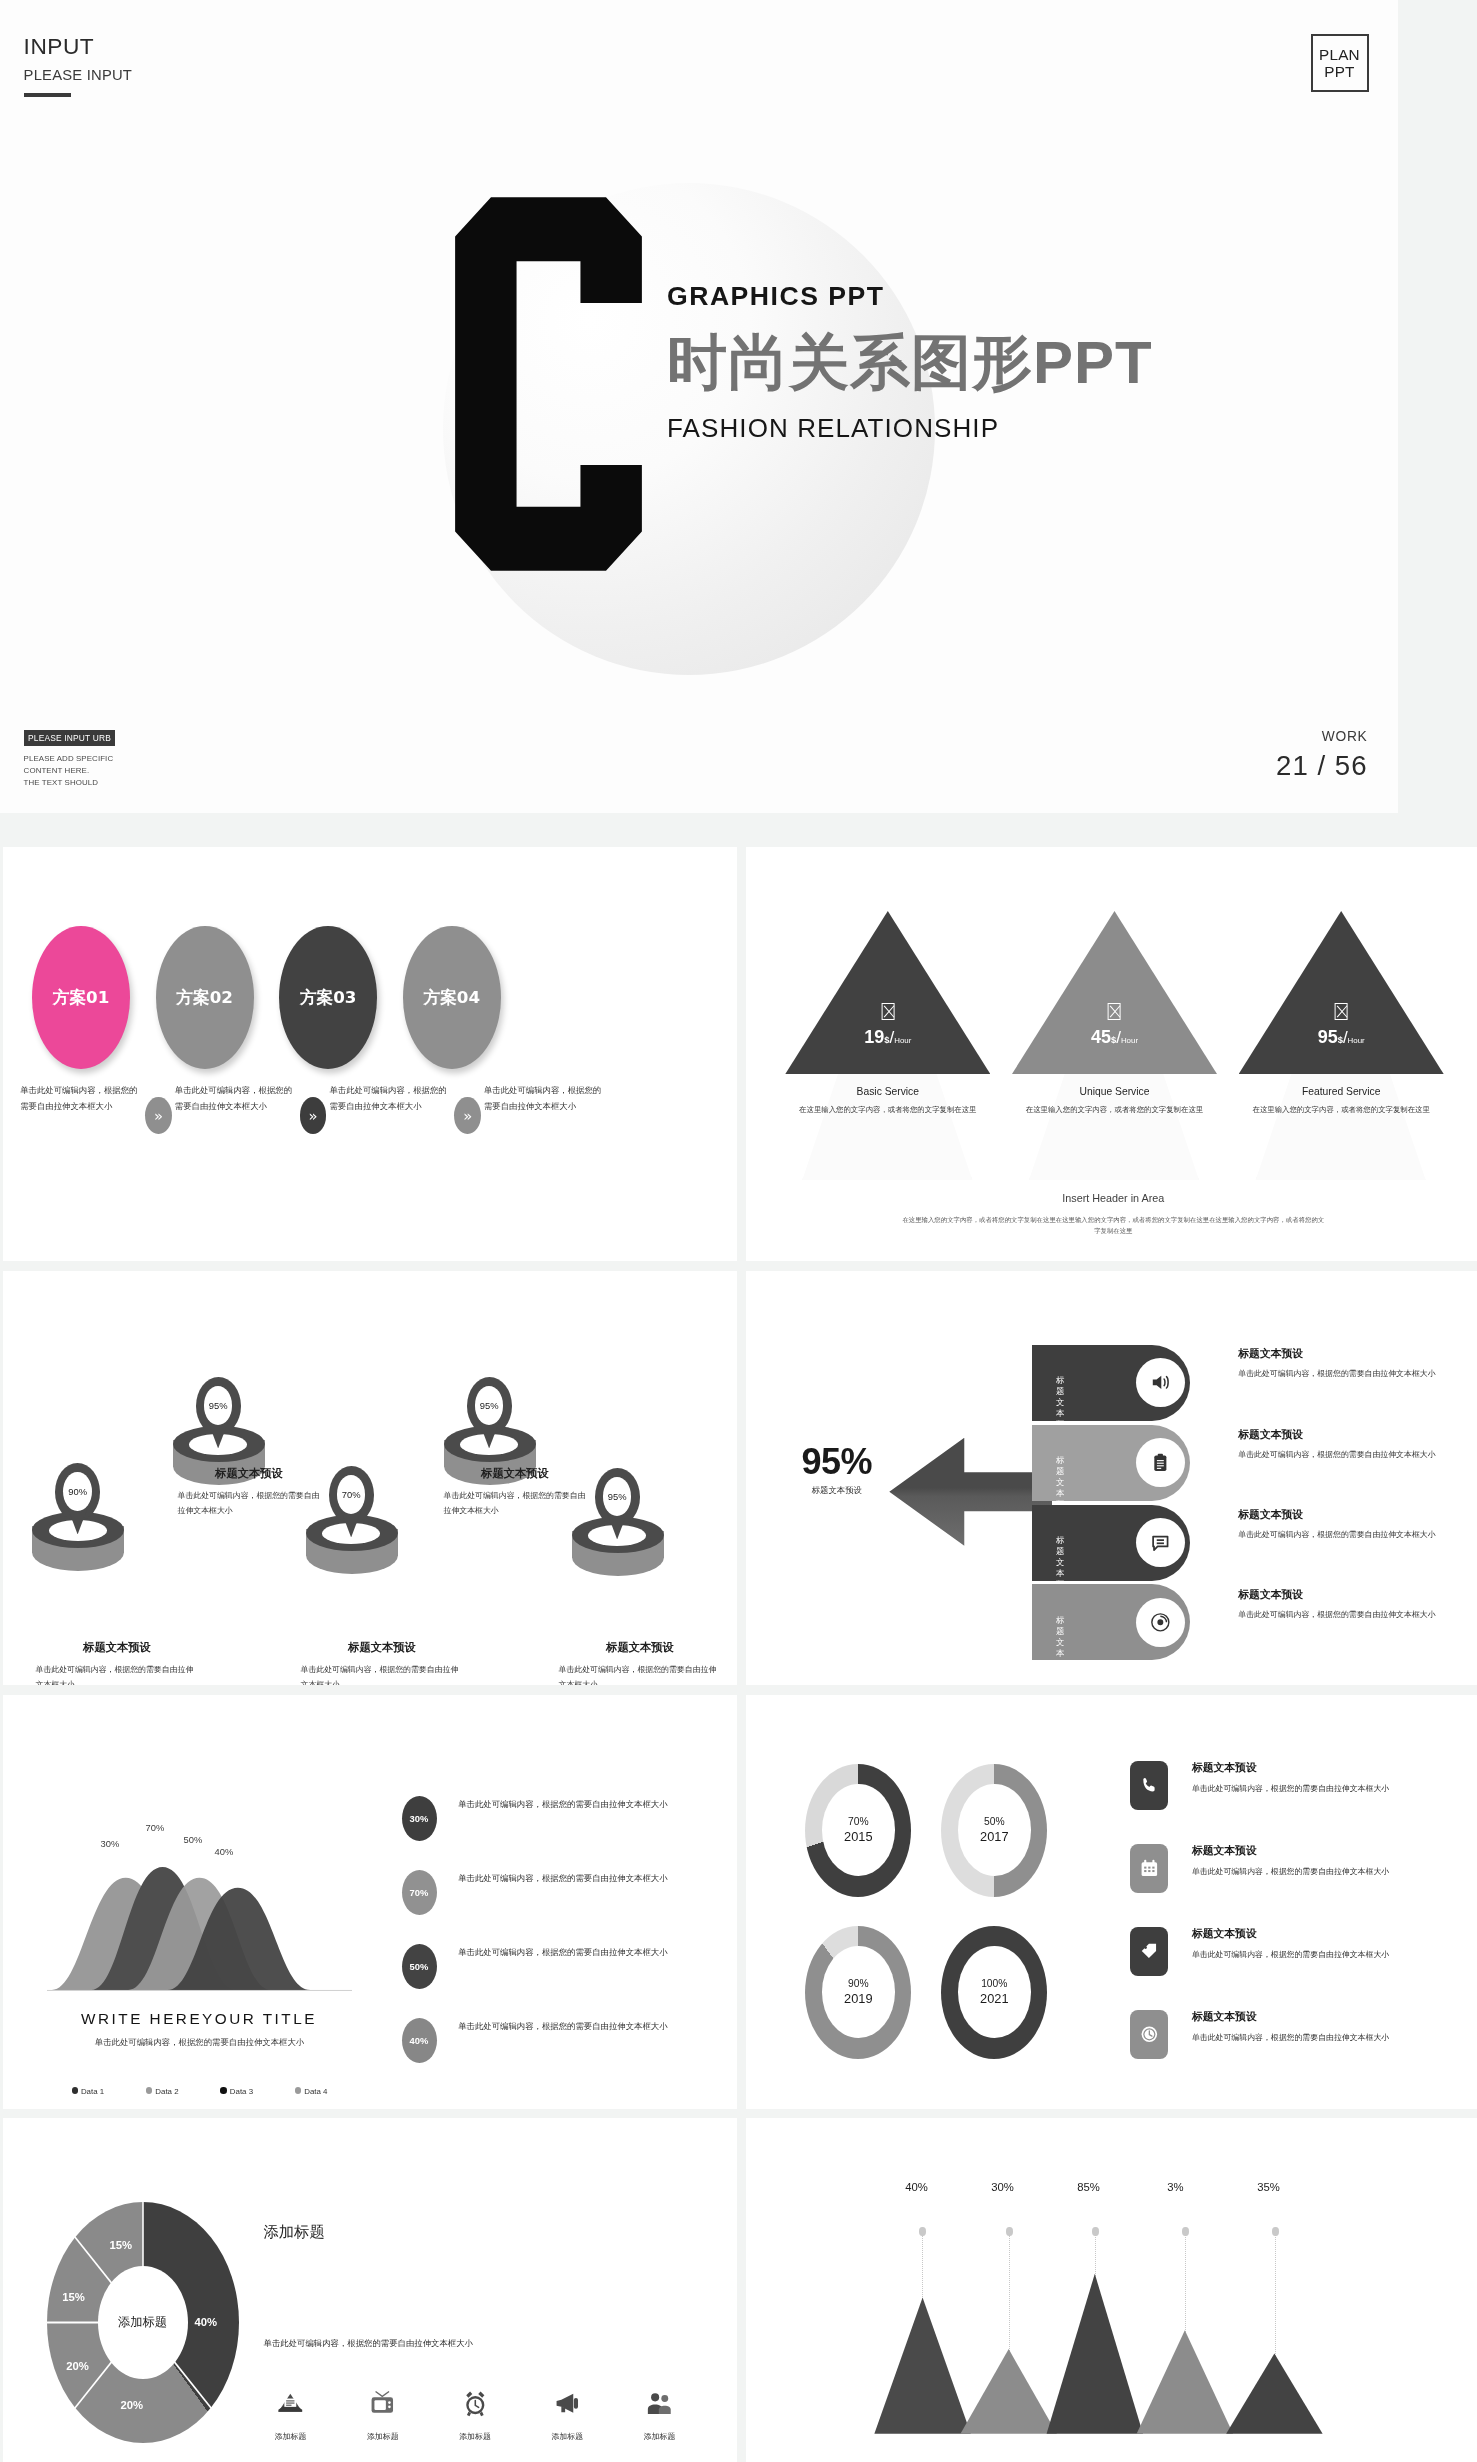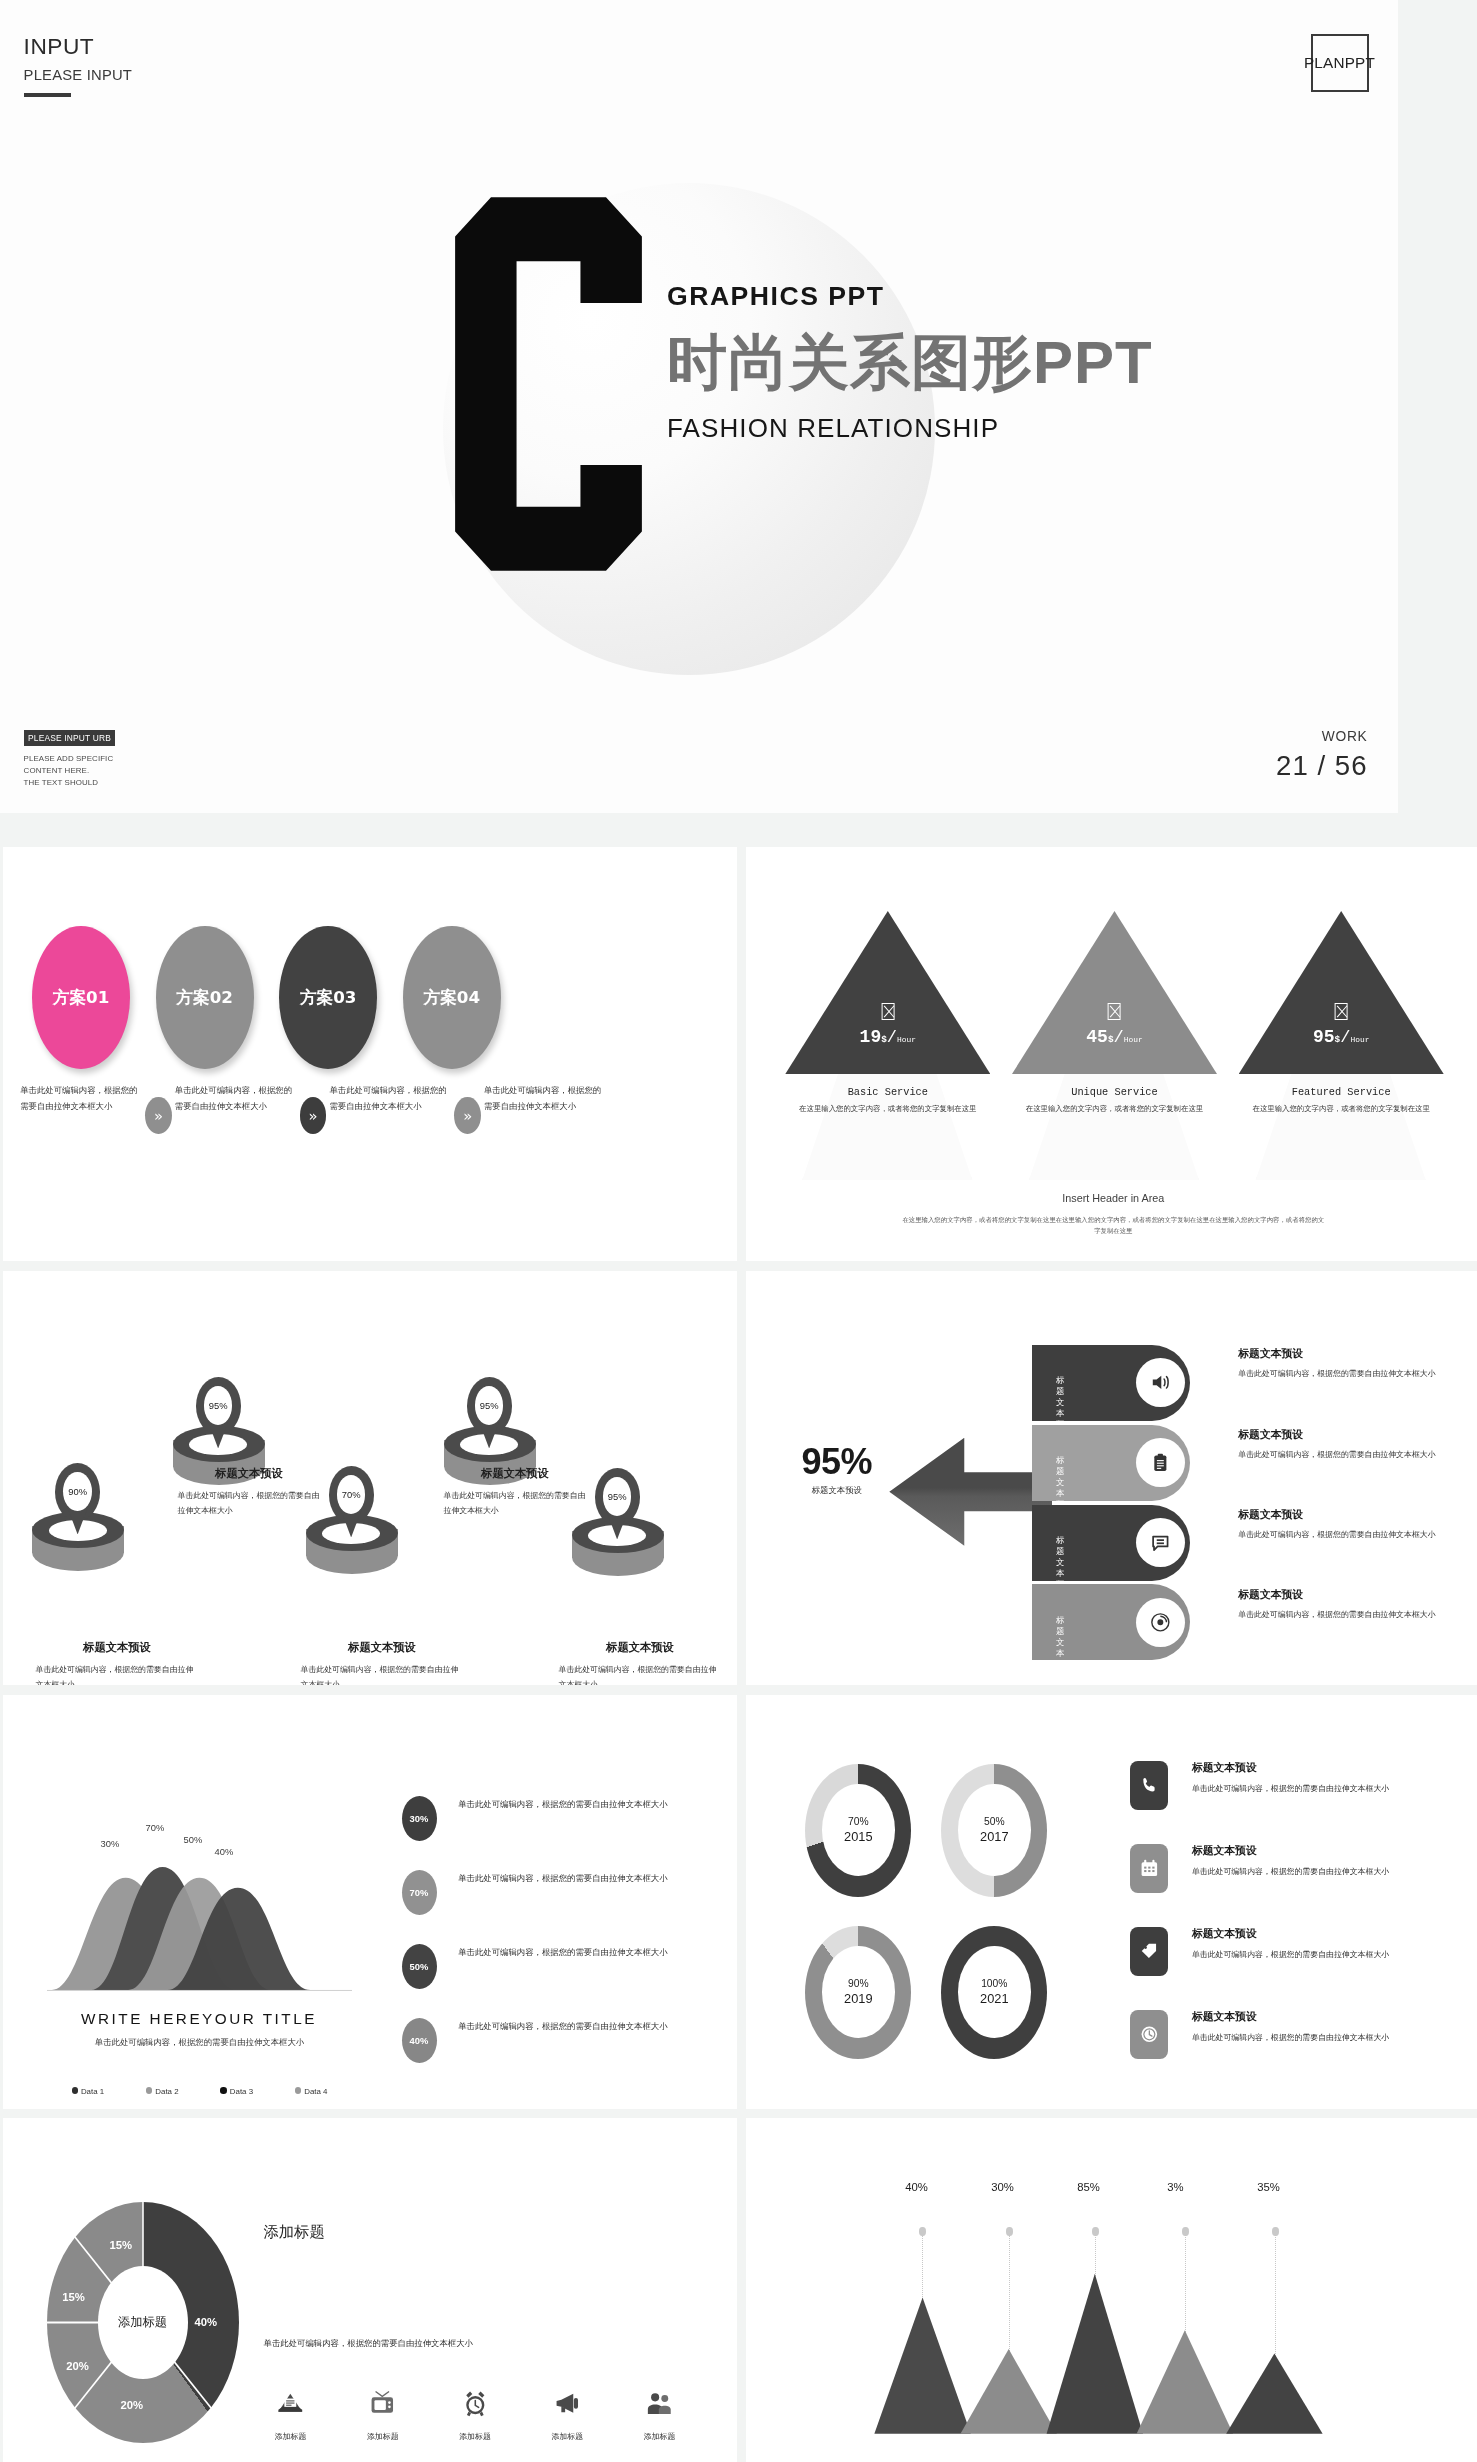--- a/index.html
+++ b/index.html
@@ -17,21 +17,21 @@
     background: #fdfdfd;
   }
   .hero-label { position: absolute; left: 23.6px; top: 33px; }
   .hero-label .h1 { font-size: 22.7px; letter-spacing: 0.5px; color: #2b2b2b; font-weight: 400; }
   .hero-label .h2 { font-size: 14.8px; letter-spacing: 0.2px; color: #3a3a3a; margin-top: 6.9px; }
   .hero-label .rule { width: 47px; height: 4.4px; background: #3a3a3a; margin-top: 9.8px; }
 
   .plan-badge {
     position: absolute; right: 29.5px; top: 34px;
     width: 58px; height: 58px; border: 2.5px solid #3b3b3b;
-    display: flex; align-items: center; justify-content: center;
+    display: flex; flex-direction: column; align-items: center; justify-content: center;
     line-height: 1.12; color: #222;
   }
   .plan-badge span { font-size: 15.3px; letter-spacing: 0.2px; }
 
   .hero-circle {
     position: absolute; left: 443px; top: 183px; width: 492px; height: 492px;
     border-radius: 50%;
     background: radial-gradient(circle at 30% 28%, #ffffff 0%, #fbfbfb 32%, #f0f0f0 62%, #e4e4e4 100%);
   }
   .hero-C {
@@ -76,21 +76,21 @@
   .ovcol { width: 122px; font-size: 8.4px; line-height: 1.85; color: #333; }
   .chev {
     width: 26.6px; height: 37px; border-radius: 50%;
     display: flex; align-items: center; justify-content: center;
     color: #fff; font-size: 14.8px; margin: 13.8px 3px 0 3px; flex: none;
     font-family: "DejaVu Sans", sans-serif;
   }
 
   
   .tri-row { position: absolute; left: 39px; top: 64px; display: flex; gap: 21.7px; }
-  .tri-unit { position: relative; width: 205px; height: 271px; font-family: Liberation Mono, monospace; }
+  .tri-unit { position: relative; width: 205px; height: 271px; }
   .tri-top {
     position: absolute; left: 0; top: 0; width: 205px; height: 163px;
     clip-path: polygon(50% 0, 100% 100%, 0 100%);
   }
   .tri-base {
     position: absolute; left: 17px; top: 163px; width: 170px; height: 106px;
     background: #fbfbfb;
     clip-path: polygon(21% 0, 79% 0, 100% 100%, 0 100%);
     box-shadow: 0 2.5px 3.4px rgba(0,0,0,.08);
   }

